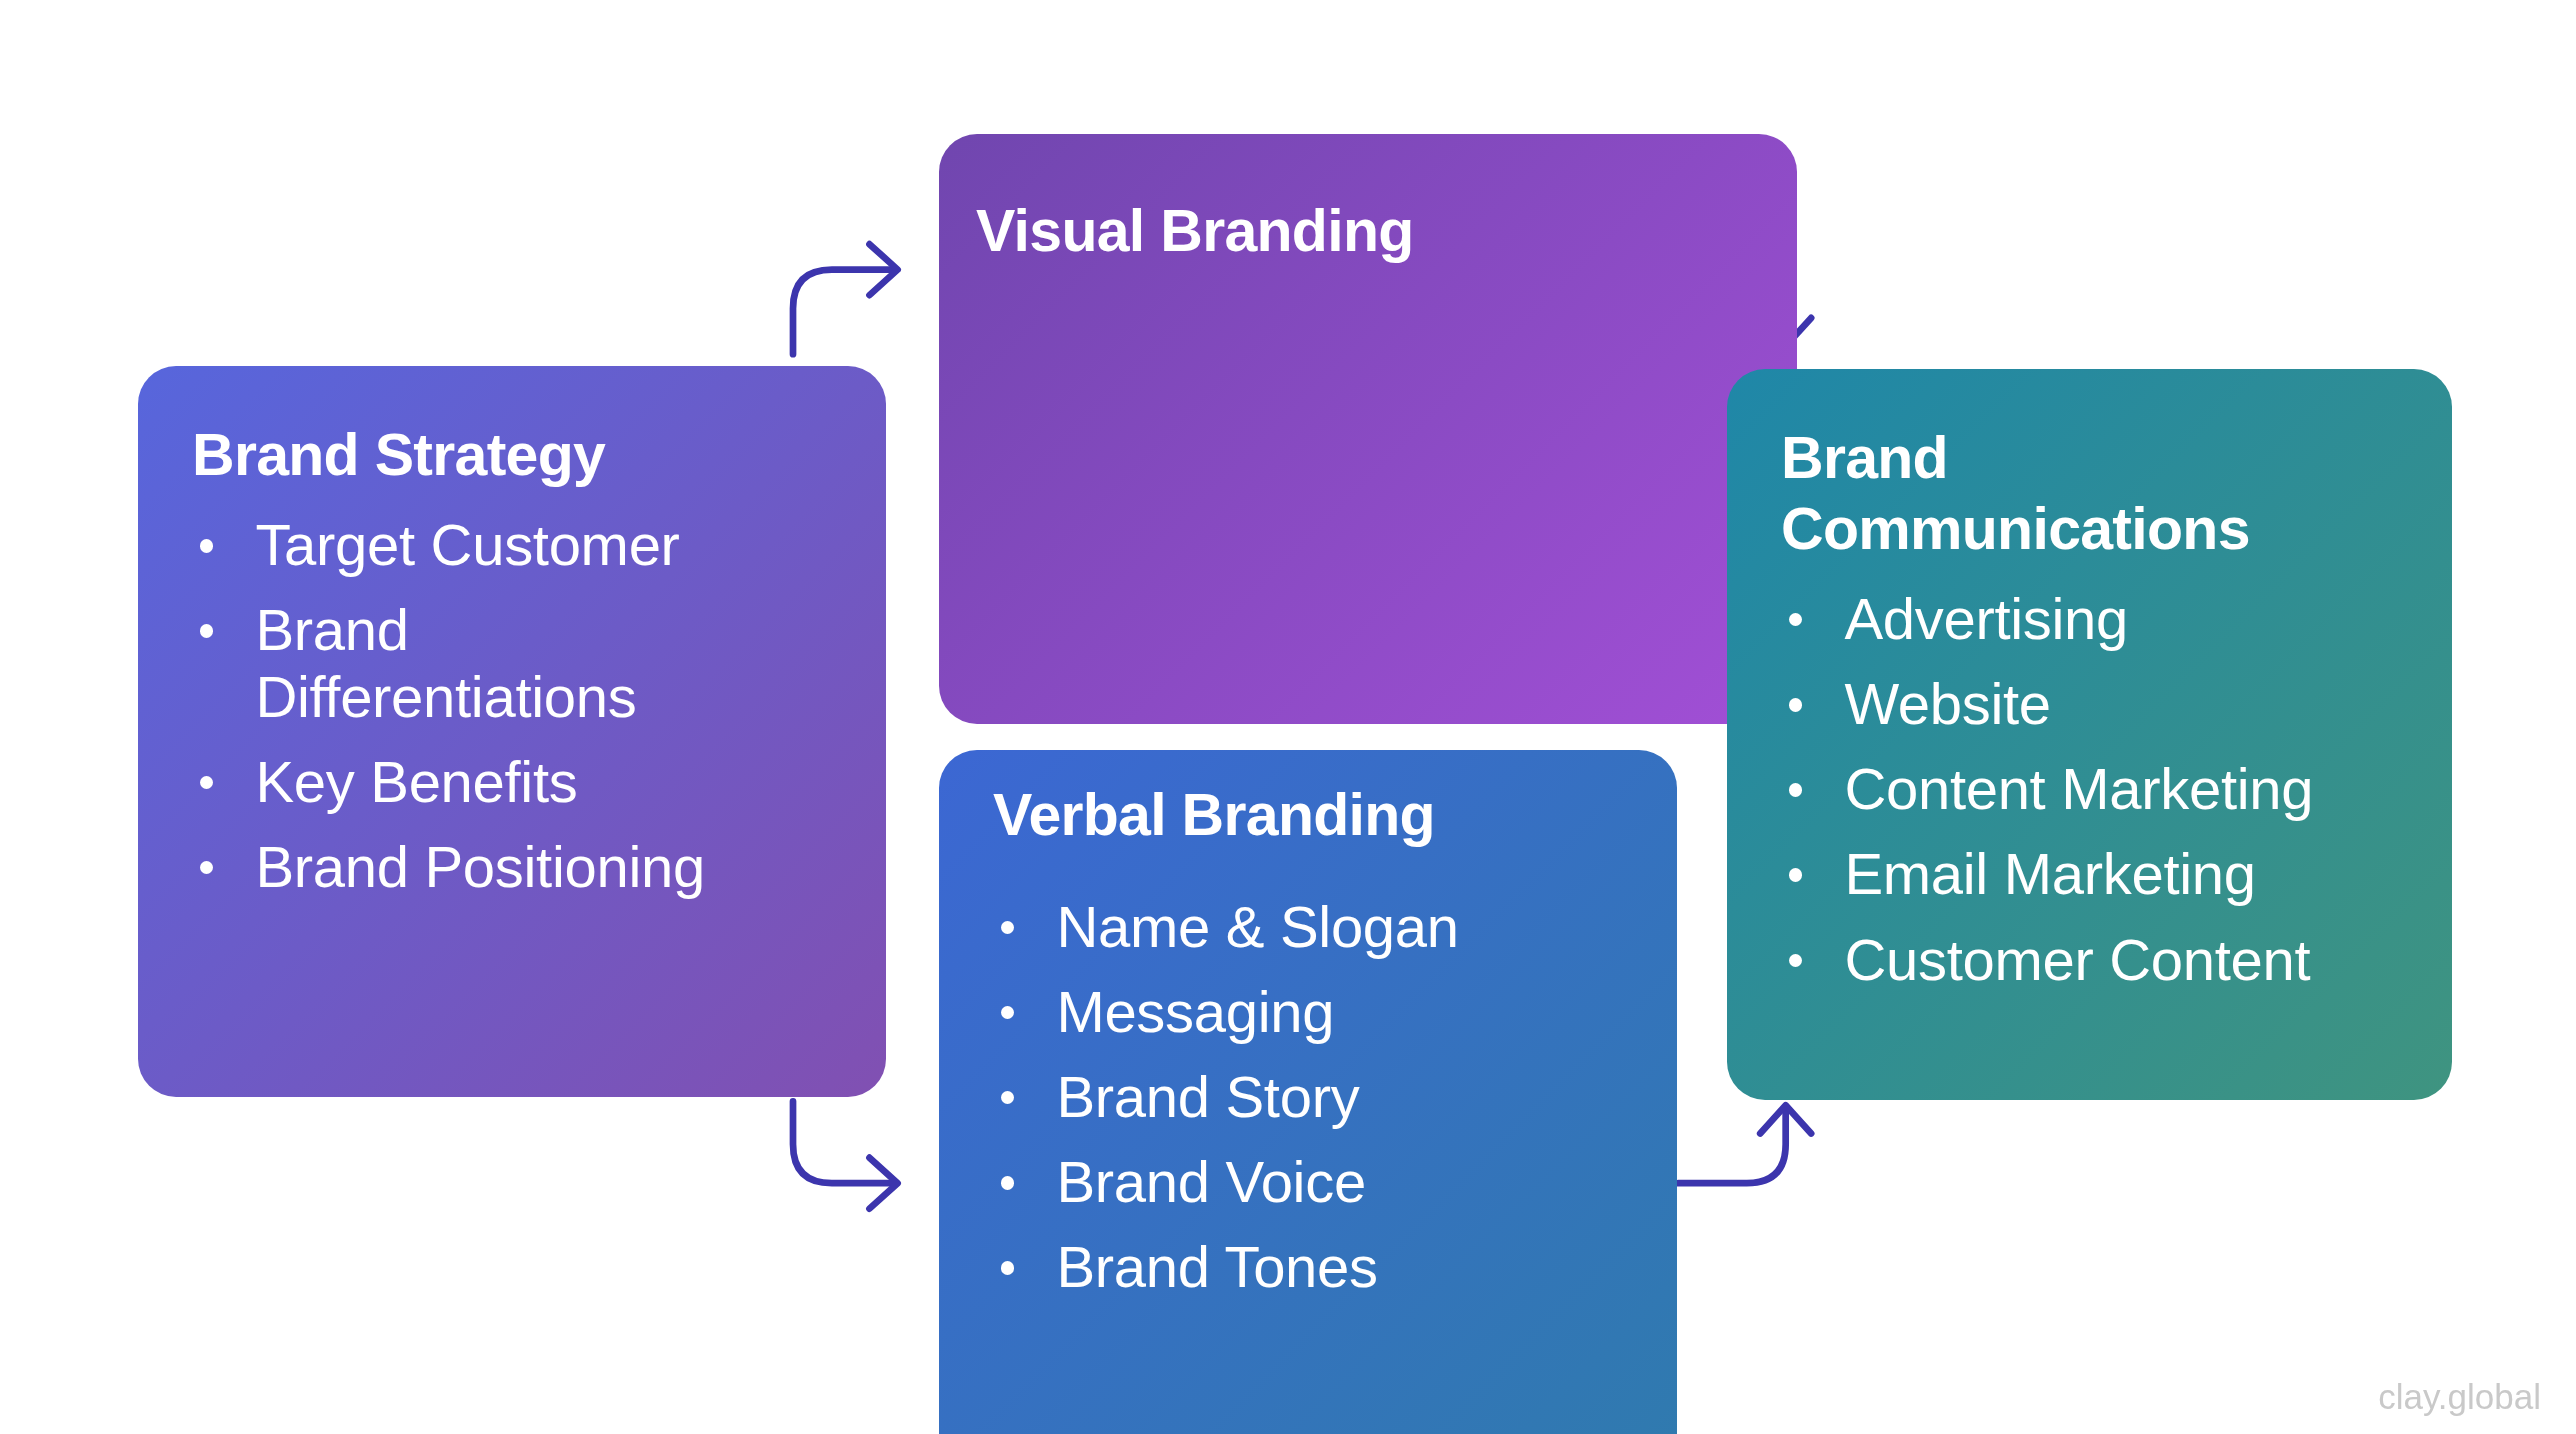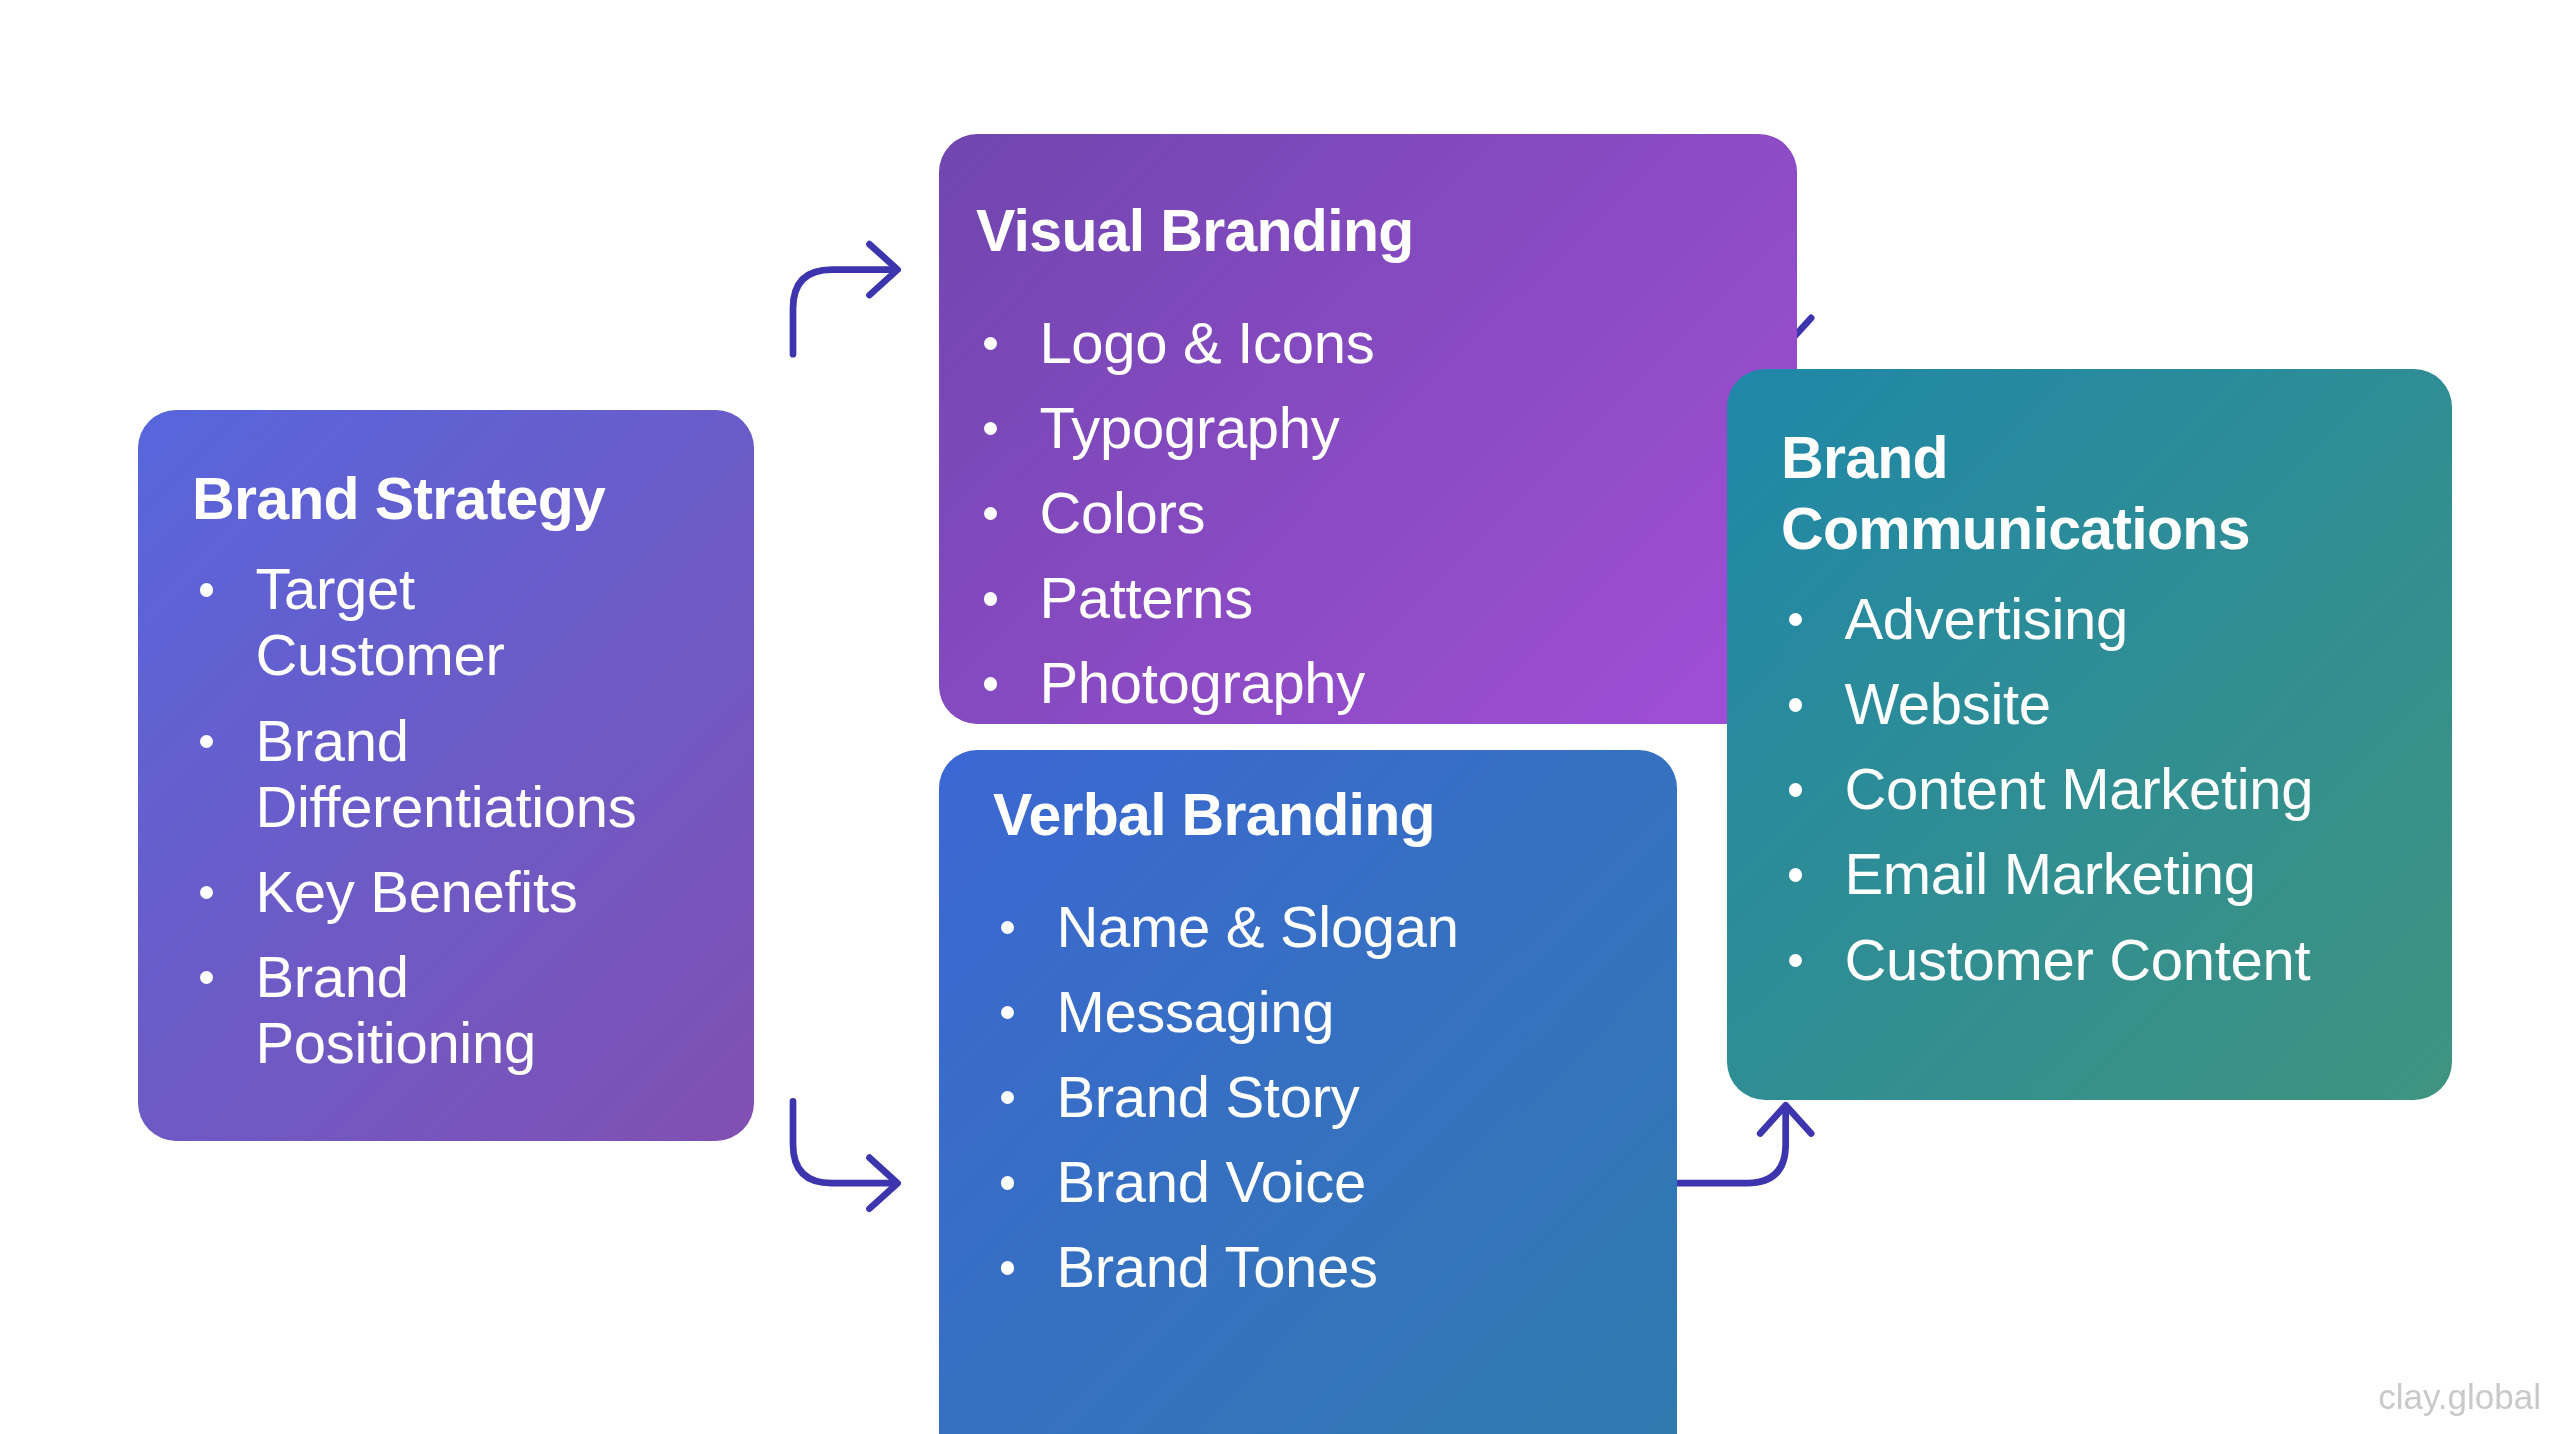--- a/index.html
+++ b/index.html
@@ -62,21 +62,21 @@
   .dot{
     flex:0 0 auto;
     width:13.4px;height:13.4px;
     border-radius:50%;
     background:var(--text);
     margin:27px 0 0 8px;
   }
   .li-text{
     margin-left:42px;
   }
-  #box-strategy{left:138px;top:366px;width:616px;height:731px;padding-right:107px;margin-top:44px;}
+  #box-strategy{left:138px;top:366px;width:748px;height:731px;padding-right:107px;}
   #box-visual{left:939px;top:134px;width:858px;height:590px;padding-top:62px;padding-left:37px;}
   #box-verbal{left:939px;top:750px;width:738px;height:761px;padding-top:30px;}
   #box-comms{left:1727px;top:369px;width:725px;height:731px;}
   #box-visual h2, #box-verbal h2{margin-bottom:43px;}
   .watermark{
     position:absolute;
     right:35px;bottom:17.4px;
     font-size:35px;
     color:var(--watermark);
     letter-spacing:0;
@@ -123,42 +123,20 @@
         </li>
         <li>
           <span class="dot"></span>
           <span class="li-text">Brand Positioning</span>
         </li>
       </ul>
   </section>
 
   <section class="box" id="box-visual" style="background: linear-gradient(135deg, rgb(112, 70, 175), rgb(162, 79, 214));">
     <h2>Visual Branding</h2>
-    <ul>
-        <li>
-          <span class="dot"></span>
-          <span class="li-text">Logo &amp; Icons</span>
-        </li>
-        <li>
-          <span class="dot"></span>
-          <span class="li-text">Typography</span>
-        </li>
-        <li>
-          <span class="dot"></span>
-          <span class="li-text">Colors</span>
-        </li>
-        <li>
-          <span class="dot"></span>
-          <span class="li-text">Patterns</span>
-        </li>
-        <li>
-          <span class="dot"></span>
-          <span class="li-text">Photography</span>
-        </li>
-      </ul>
   </section>
 
   <section class="box" id="box-verbal" style="background: linear-gradient(135deg, rgb(60, 103, 211), rgb(47, 123, 173));">
     <h2>Verbal Branding</h2>
     <ul>
         <li>
           <span class="dot"></span>
           <span class="li-text">Name &amp; Slogan</span>
         </li>
         <li>

